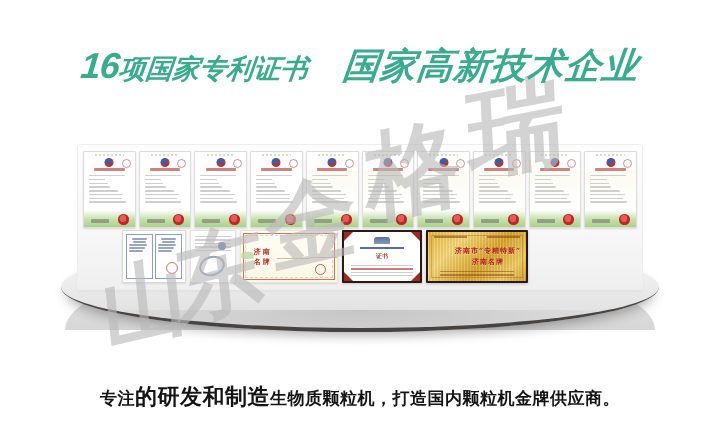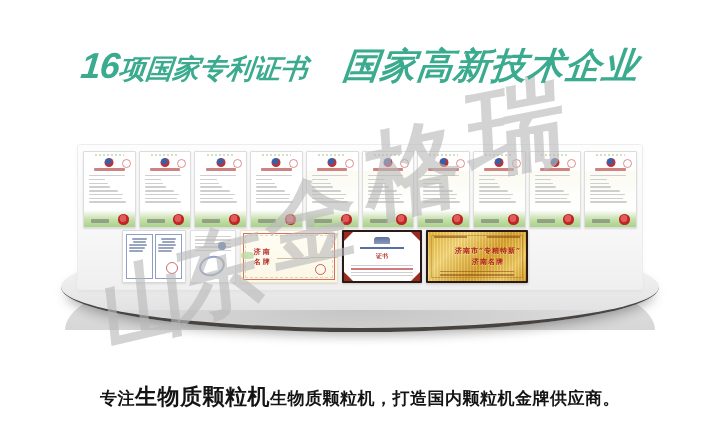--- a/index.html
+++ b/index.html
@@ -564,16 +564,16 @@
 
   <div id="watermark">
     <span class="wm wm-1">山</span>
     <span class="wm wm-2">东</span>
     <span class="wm wm-3">金</span>
     <span class="wm wm-4">格</span>
     <span class="wm wm-5">瑞</span>
   </div>
 
   <div id="slogan">
-    <span class="sm">专注</span><span class="lg">生物质颗粒机</span><span class="sm">生物质颗粒机，打造国内颗粒机金牌供应商。</span>
+    <span class="sm">专注</span><span class="lg">的研发和制造</span><span class="sm">生物质颗粒机，打造国内颗粒机金牌供应商。</span>
   </div>
 
 </div>
 
 </body></html>

